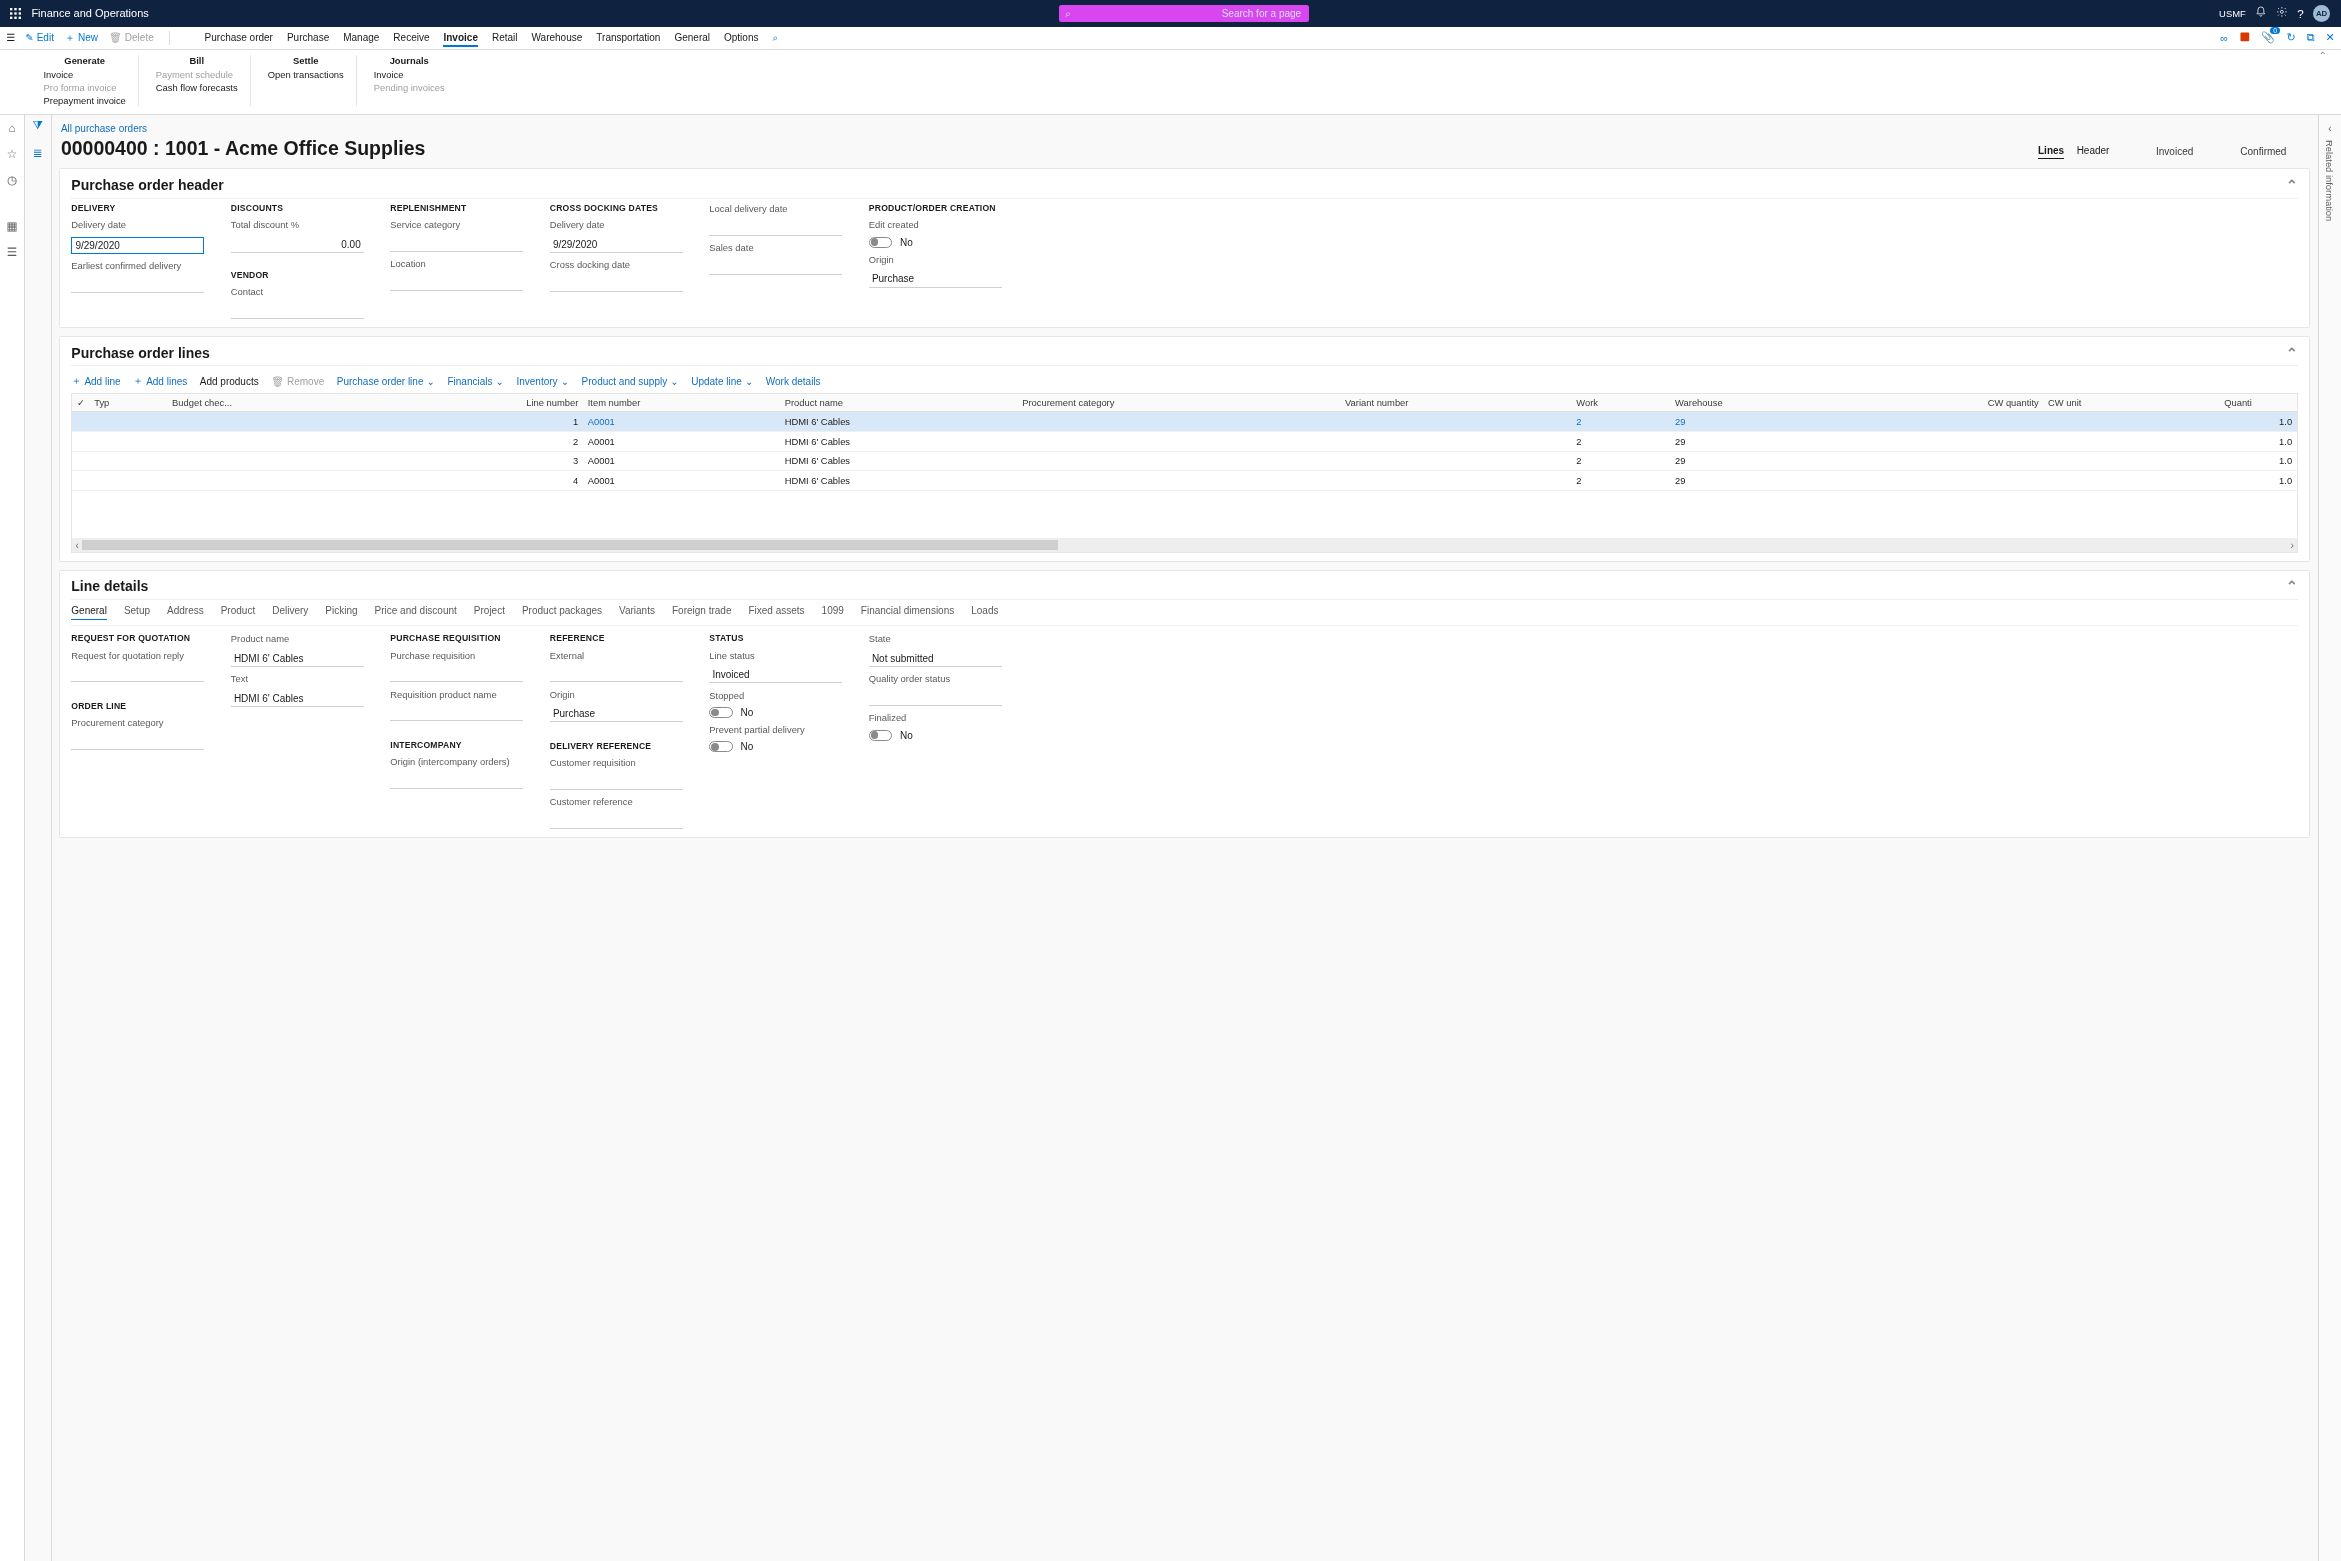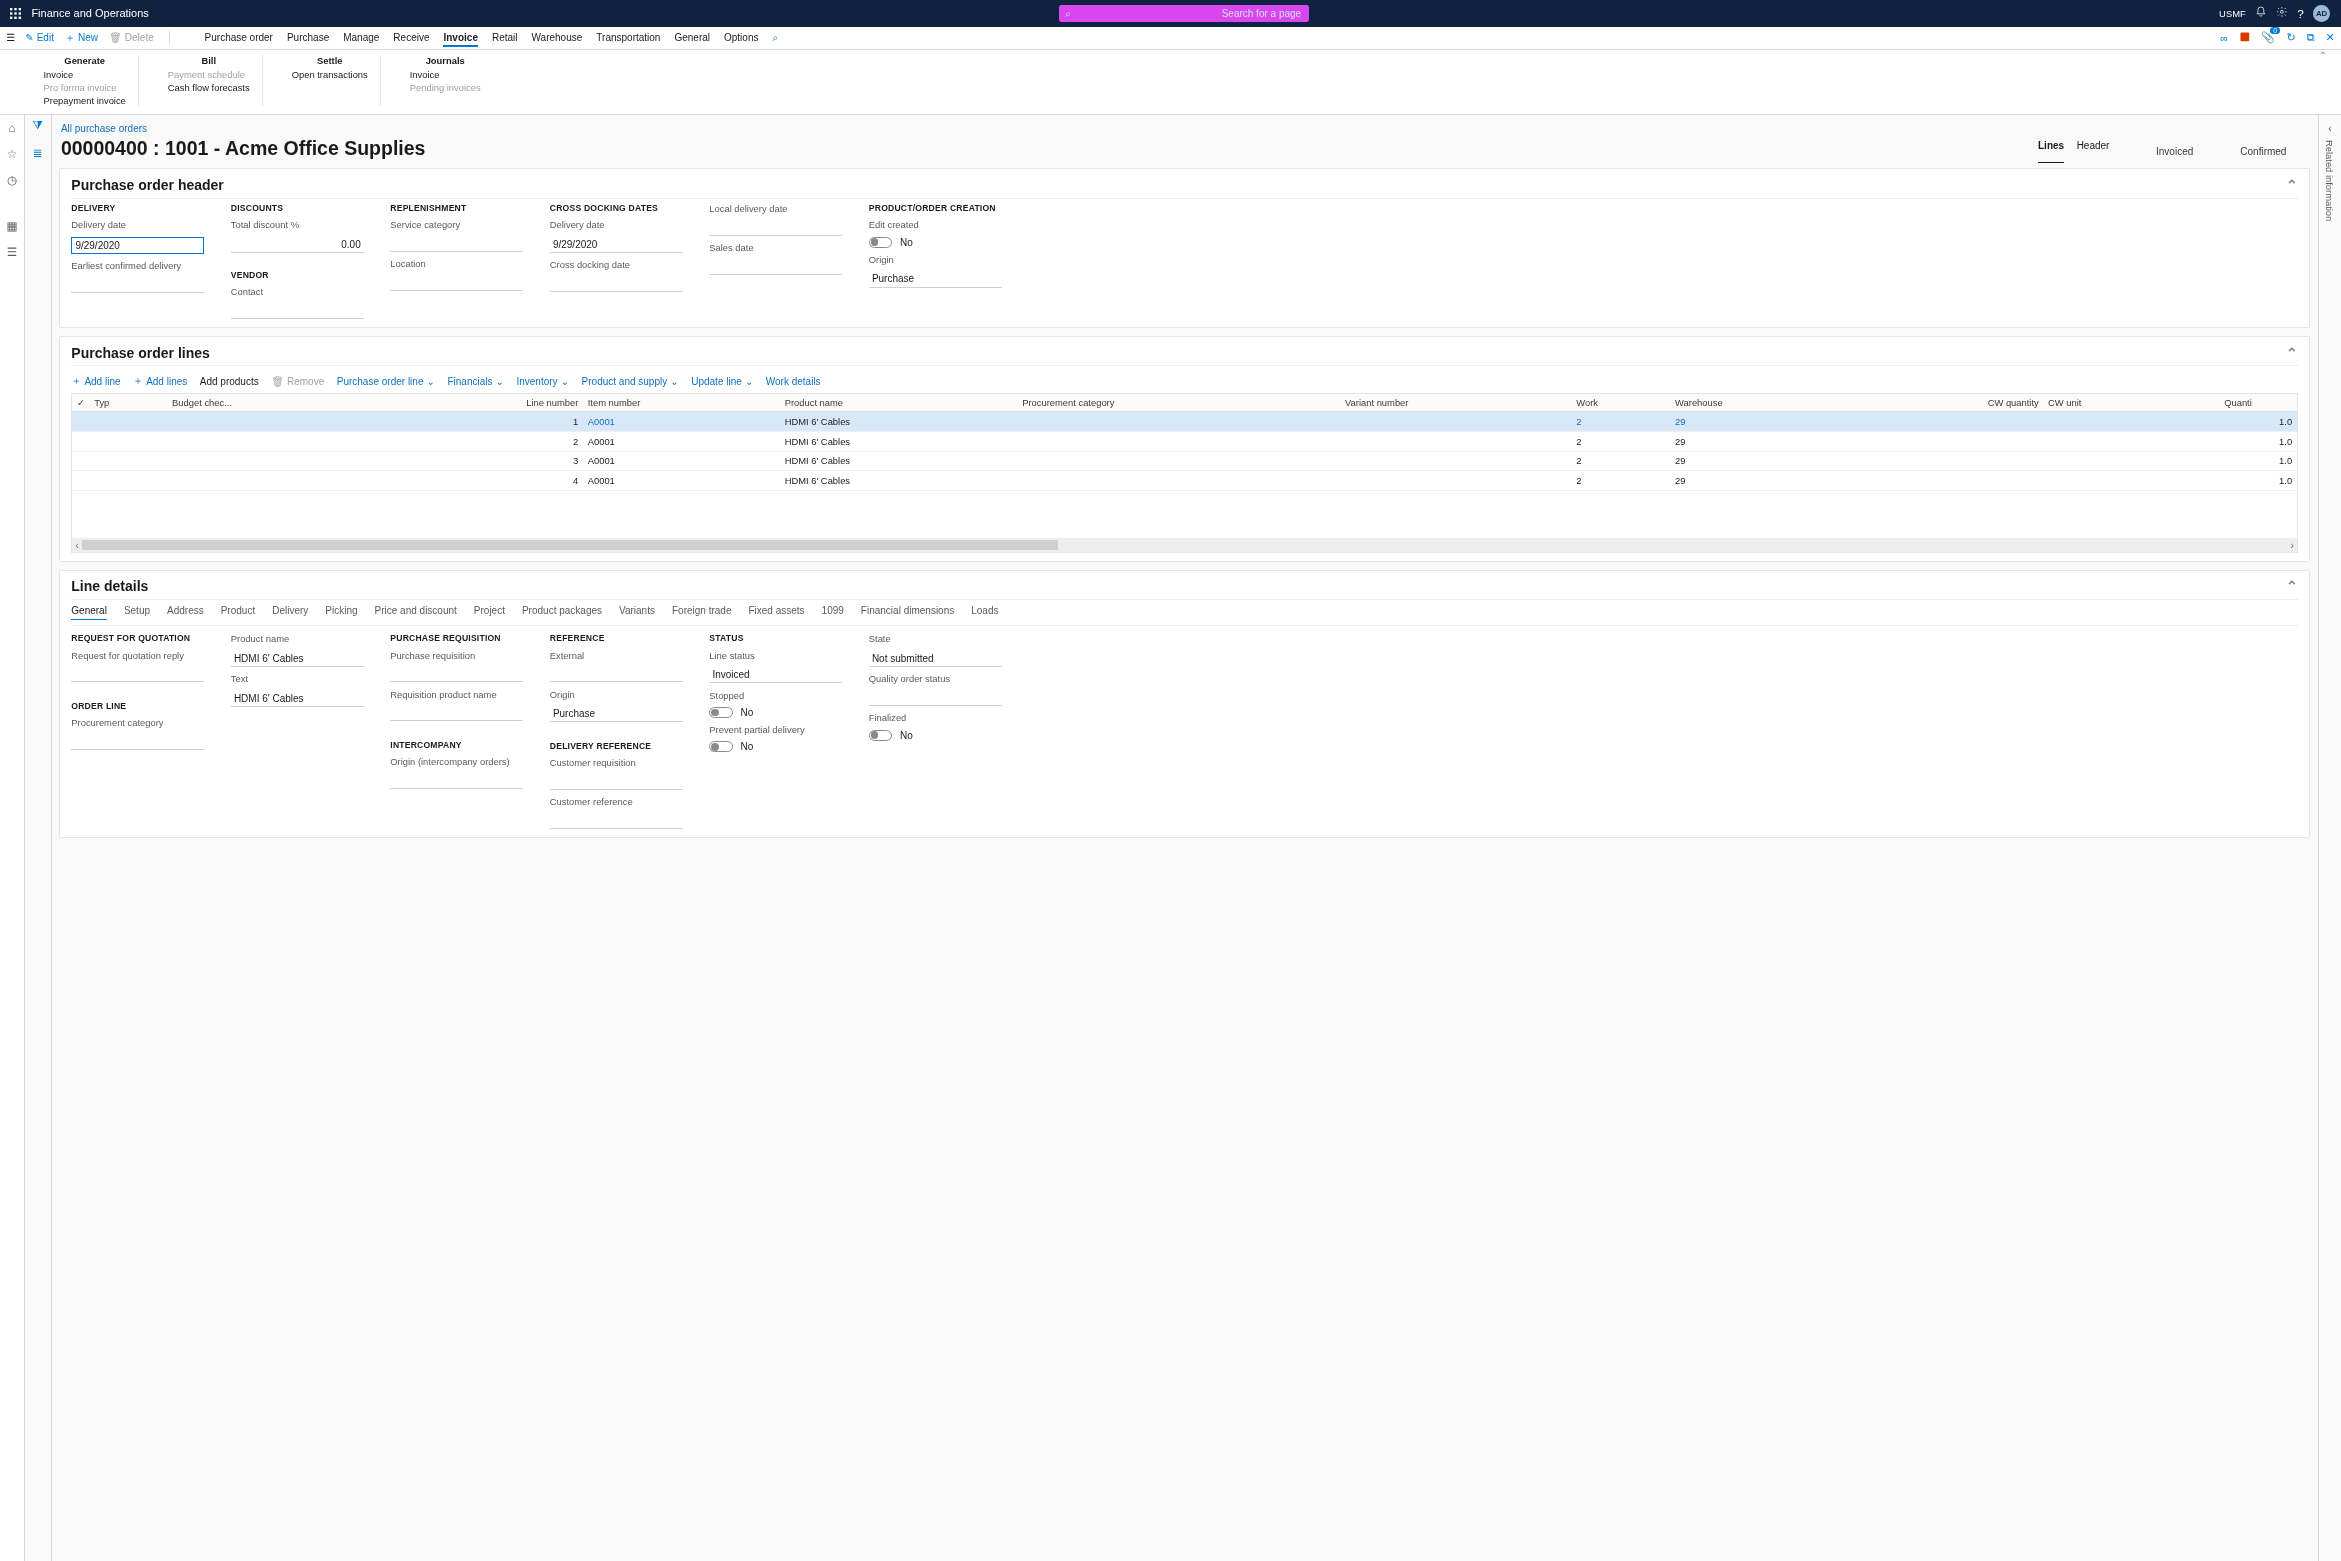--- a/index.html
+++ b/index.html
@@ -30,21 +30,21 @@
   .cmdbar .hb { width: 19px; cursor: pointer; }
   .cmd-item { display: flex; align-items: center; gap: 3.1px; margin-right: 11px; cursor: pointer; color: var(--blue); font-size: 10px; }
   .cmd-item.disabled { color: #a0a0a0; }
   .tabnav { display: flex; gap: 14px; margin-left: 4.7px; align-items: center; padding-left: 25px; }
   .tabnav .tab { cursor: pointer; color: #1a1a1a; font-size: 10px; padding: 3.1px 0; }
   .tabnav .tab.active { font-weight: 600; border-bottom: 2.3px solid var(--blue); padding-bottom: 1.6px; }
   .cmdbar .right { margin-left: auto; display: flex; gap: 11px; align-items: center; }
   .cmdbar .right span { color: var(--blue); cursor: pointer; font-size: 11px; }
 
   
-  .ribbon { display: flex; border-bottom: 0.8px solid var(--grey-border); padding: 4.7px 0 7.8px 31px; gap: 16px; position: relative; }
+  .ribbon { display: flex; border-bottom: 0.8px solid var(--grey-border); padding: 4.7px 0 7.8px 31px; gap: 4px; position: relative; }
   .ribbon-group { padding: 0 12.5px; border-right: 0.8px solid #e5e5e5; display: flex; flex-direction: column; }
   .ribbon-group:last-of-type { border-right:none; }
   .ribbon-group .ghdr { text-align:center; font-size: 9.4px; font-weight: 600; margin-bottom: 3.1px; }
   .ribbon-group a { font-size: 9.4px; color: #1a1a1a; padding: 0.8px 0; cursor: pointer; }
   .ribbon-group a.dim { color: #a0a0a0; }
   .ribbon .collapse { position:absolute; right: 14px; top: 0; color: #8a8a8a; cursor: pointer; }
 
   
   .outer { display: flex; height: calc(100vh - 26.5px - 23.4px - 55px); }
   .leftrail { width: 25px; border-right: 0.8px solid var(--grey-border); display: flex; flex-direction:column; align-items: center; gap: 12.5px; padding-top: 6.2px; }
@@ -53,21 +53,21 @@
 
   .rightrail { width: 23.4px; border-left: 0.8px solid var(--grey-border); display: flex; flex-direction: column; align-items: center; padding-top: 7.8px; background:#fafafa; color:#5a5a5a; }
   .rightrail .vt { writing-mode: vertical-rl; font-size: 9.4px; margin-top: 6.2px; cursor:pointer; }
   
   .content { flex: 1; overflow:auto; background:#f9f9f9; padding: 0 7.8px 7.8px 7.8px; }
 
   .crumb { font-size: 10px; color: var(--link-blue); padding: 7.8px 0 1.6px 1.6px; cursor:pointer; }
   .pghdr { display: flex; align-items: center; gap: 15.6px; }
   .pghdr h1 { font-size: 19.5px; font-weight: 600; padding: 1.6px 1.6px 7.8px; }
   .pghdr .subtabs { margin-left: auto; display: flex; gap: 12.5px; font-size: 10px; }
-  .pghdr .subtabs .st { cursor:pointer; padding-bottom: 11px; }
+  .pghdr .subtabs .st { cursor:pointer; padding-bottom: 2px; }
   .pghdr .subtabs .st.active { border-bottom: 1.6px solid #1a1a1a; font-weight: 600; }
   .statuses { display:flex; gap: 47px; margin-left: 31px; margin-right: 23.4px; font-size: 10px; color:#3a3a3a; }
 
   .card { background:#fff; border: 0.8px solid #e5e5e5; border-radius: 1.6px; margin-bottom: 7.8px; padding: 7.8px 11px; }
   .card-hdr { display:flex; align-items:center; font-weight:600; font-size:14px; margin-bottom:4.7px; border-bottom:0.8px solid #eee; padding-bottom:4.7px; }
   .card-hdr .chev { margin-left:auto; color:#8a8a8a; cursor:pointer; }
 
   
   .fields { display:flex; gap: 26.5px; flex-wrap:wrap; }
   .col { display:flex; flex-direction:column; gap: 6.2px; min-width: 133px; }

